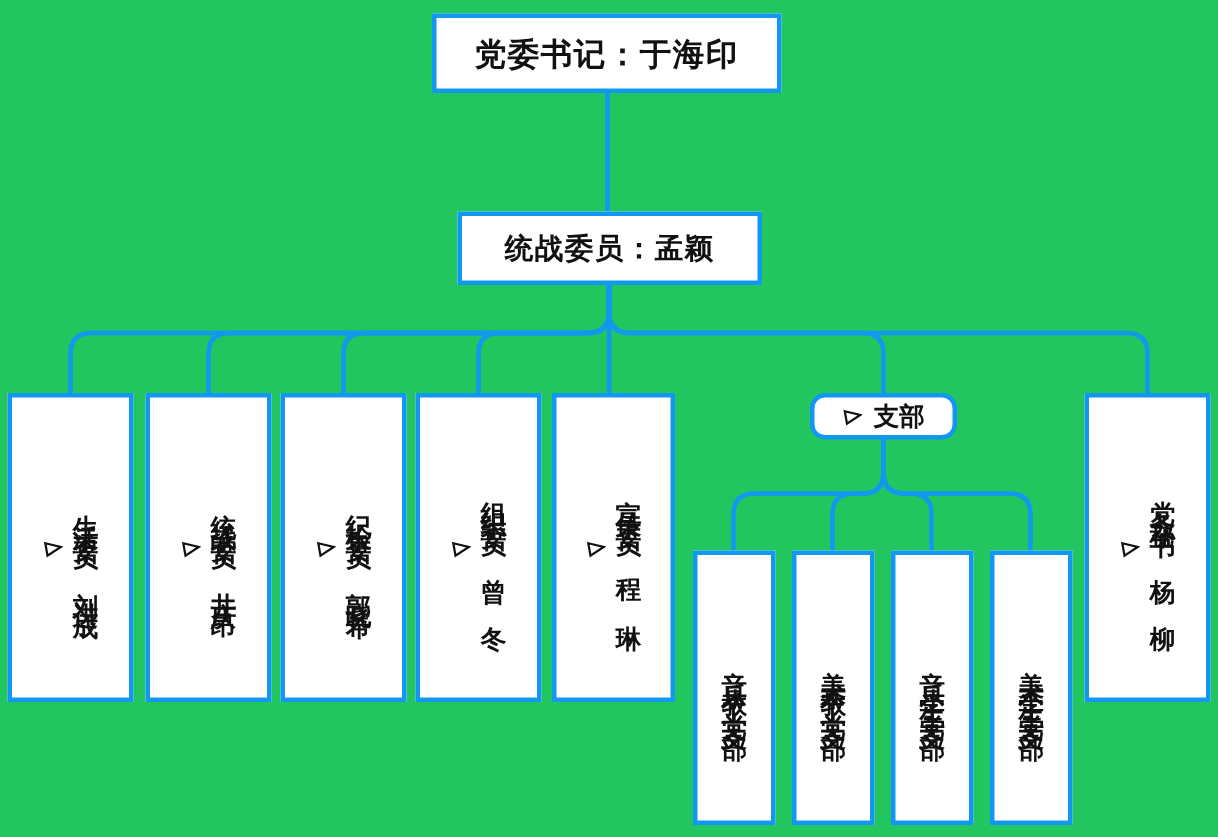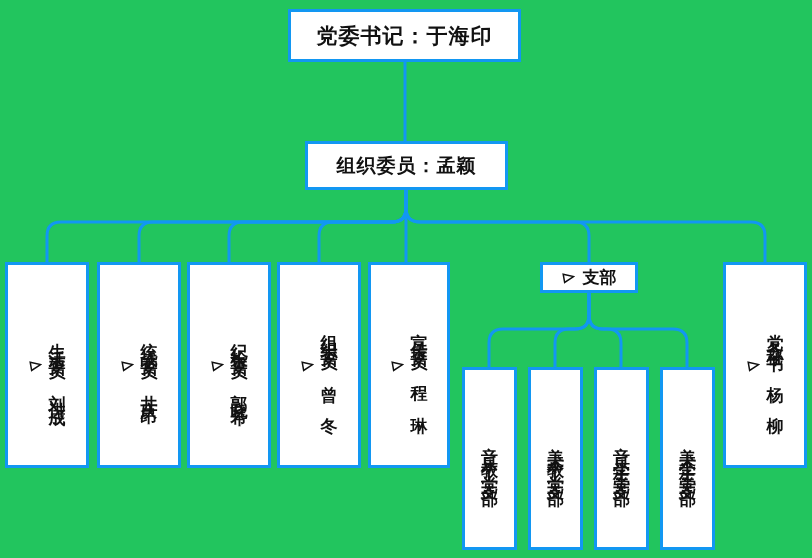--- a/index.html
+++ b/index.html
@@ -42,21 +42,21 @@
     align-items: center;
     justify-content: center;
     color: var(--ink);
   }
   .h-box {
     font-weight: 700;
     letter-spacing: 1px;
   }
   .root-box   { left: 288px; top: 9px;   width: 233px; height: 53px; font-size: 21px; }
   .deputy-box { left: 305px; top: 141px; width: 203px; height: 49px; font-size: 19px; }
-  .branch-box { left: 540px; top: 262px; width: 98px;  height: 31px; font-size: 17px; font-weight: 600; gap: 8px; }
+  .branch-box { left: 540px; top: 262px; width: 98px;  height: 31px; font-size: 17px; font-weight: 600; gap: 8px; border-radius: 10px; }
   .v-box {
     top: 262px;
     height: 206px;
     gap: 7px;
   }
   .v-box .v-text {
     writing-mode: vertical-lr;
     text-orientation: upright;
     font-size: 17px;
     font-weight: 600;
@@ -120,21 +120,21 @@
     <path d="M 589 293 V 315 Q 589 329 575 329 H 569 Q 555 329 555 343 V 367"></path>
     <path d="M 589 293 V 315 Q 589 329 603 329 H 607 Q 621 329 621 343 V 367"></path>
     <path d="M 589 293 V 315 Q 589 329 603 329 H 673 Q 687 329 687 343 V 367"></path>
   </svg>
 
   <div class="box h-box root-box">
     <span>党委书记：于海印</span>
   </div>
 
   <div class="box h-box deputy-box">
-    <span>组织委员：孟颖</span>
+    <span>统战委员：孟颖</span>
   </div>
 
   <div class="box v-box member-1">
     <svg class="bullet" viewBox="0 0 14 14">
         <path d="M2 2.5 L12.5 7 L2 11.5 Z"></path>
       </svg>
     <span class="v-text">生活委员：刘进成</span>
   </div>
 
   <div class="box v-box member-2">

